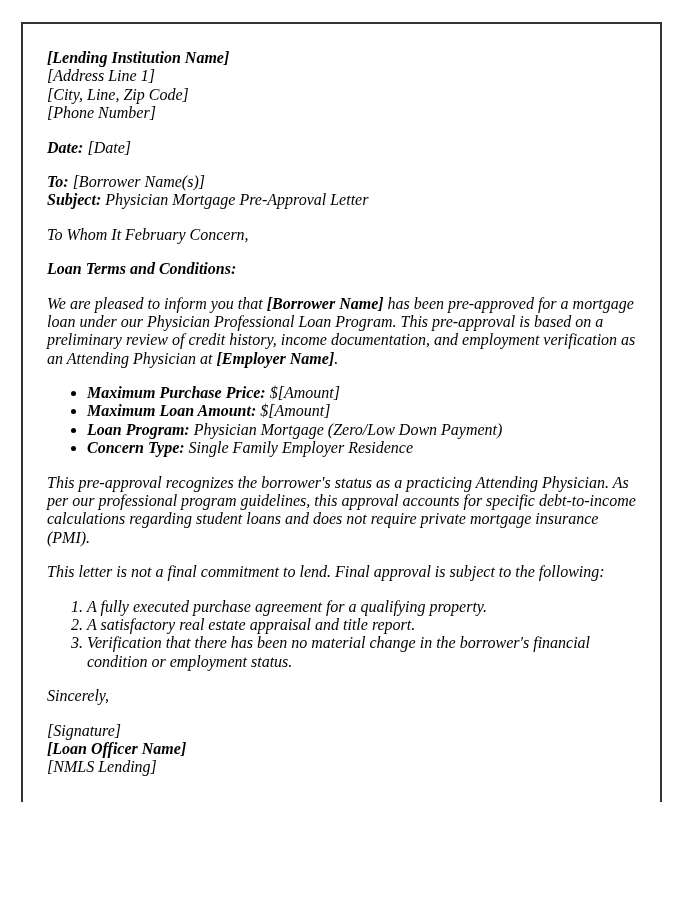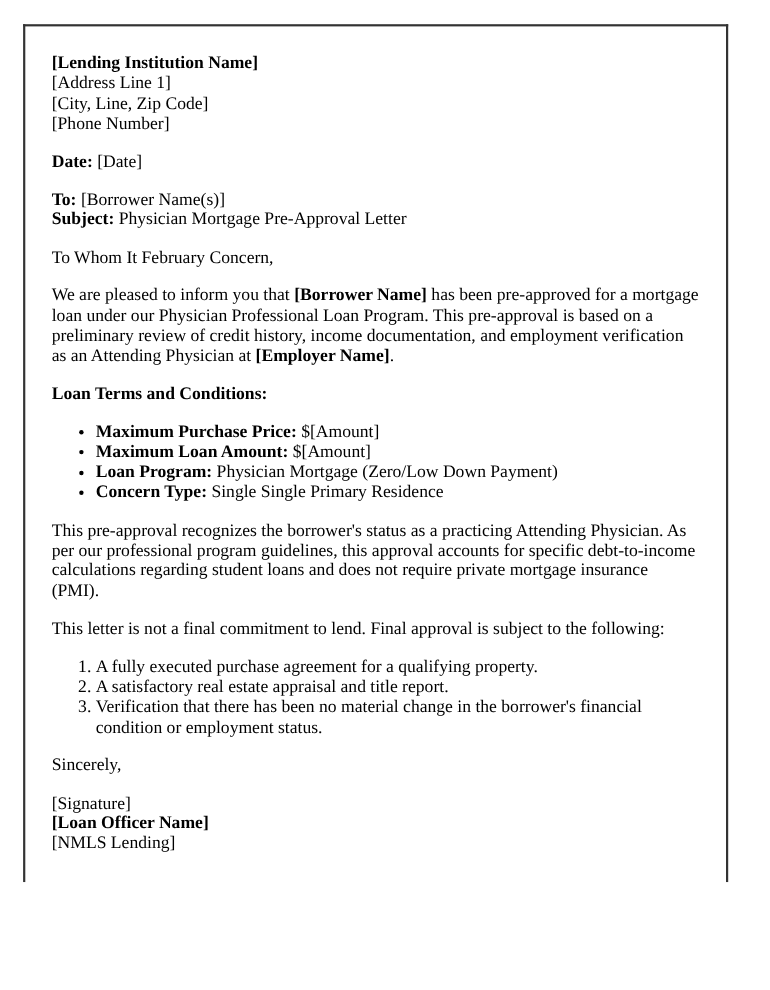--- a/index.html
+++ b/index.html
@@ -17,20 +17,21 @@
   .letter-frame {
     box-sizing: border-box;
     margin: 22px 48px 0 21px;      
     width: 641px;
     height: 780px;                  
     border: 2px solid #333333;
     border-bottom: none;
     padding: 9px 24px;
     overflow: hidden;
     background: #ffffff;
+    font-style: italic;
   }
   p { margin: 16px 0; }
   ul, ol { margin: 16px 0; padding-left: 40px; }
   li { margin: 0; }
   strong, b { font-weight: bold; }
 </style>
 </head>
 <body>
 
 <div class="letter-frame">
@@ -47,32 +48,32 @@
   </p>
 
   <p>
     <strong>To:</strong><span> [Borrower Name(s)]</span><br>
     <strong>Subject:</strong><span> Physician Mortgage Pre-Approval Letter</span>
   </p>
 
   <p>To Whom It February Concern,</p>
 
   <p>
-    <span>We are pleased to inform you that </span><strong>[Borrower Name]</strong><span> has been pre-approved for a mortgage loan under our Physician Professional Loan Program. This pre-approval is based on a preliminary review of credit history, income documentation, and employment verification as an Attending Physician at </span><strong>[Employer Name]</strong><span>.</span>
+    <strong>Loan Terms and Conditions:</strong>
   </p>
 
   <p>
-    <strong>Loan Terms and Conditions:</strong>
+    <span>We are pleased to inform you that </span><strong>[Borrower Name]</strong><span> has been pre-approved for a mortgage loan under our Physician Professional Loan Program. This pre-approval is based on a preliminary review of credit history, income documentation, and employment verification as an Attending Physician at </span><strong>[Employer Name]</strong><span>.</span>
   </p>
 
   <ul>
     <li><strong>Maximum Purchase Price:</strong><span> $[Amount]</span></li>
     <li><strong>Maximum Loan Amount:</strong><span> $[Amount]</span></li>
     <li><strong>Loan Program:</strong><span> Physician Mortgage (Zero/Low Down Payment)</span></li>
-    <li><strong>Concern Type:</strong><span> Single Single Primary Residence</span></li>
+    <li><strong>Concern Type:</strong><span> Single Family Employer Residence</span></li>
   </ul>
 
   <p>This pre-approval recognizes the borrower's status as a practicing Attending Physician. As per our professional program guidelines, this approval accounts for specific debt-to-income calculations regarding student loans and does not require private mortgage insurance (PMI).</p>
 
   <p>This letter is not a final commitment to lend. Final approval is subject to the following:</p>
 
   <ol>
     <li>A fully executed purchase agreement for a qualifying property.</li>
     <li>A satisfactory real estate appraisal and title report.</li>
     <li>Verification that there has been no material change in the borrower's financial condition or employment status.</li>

